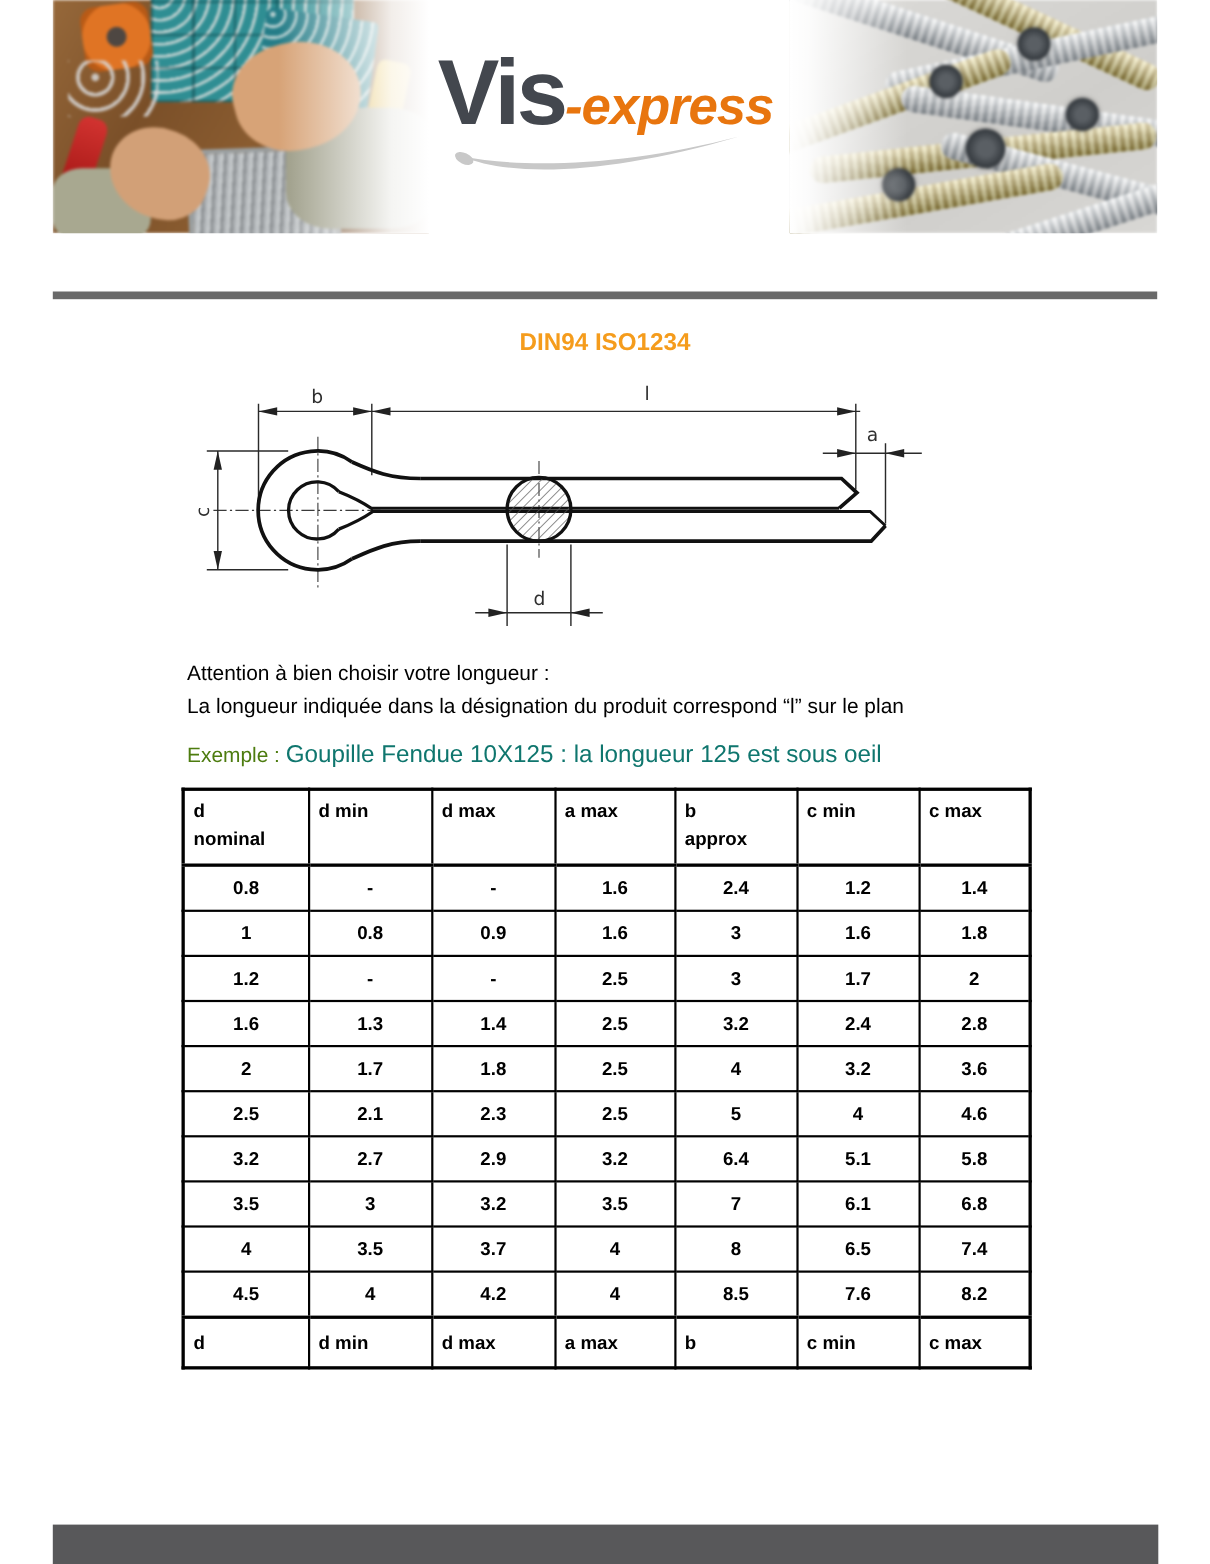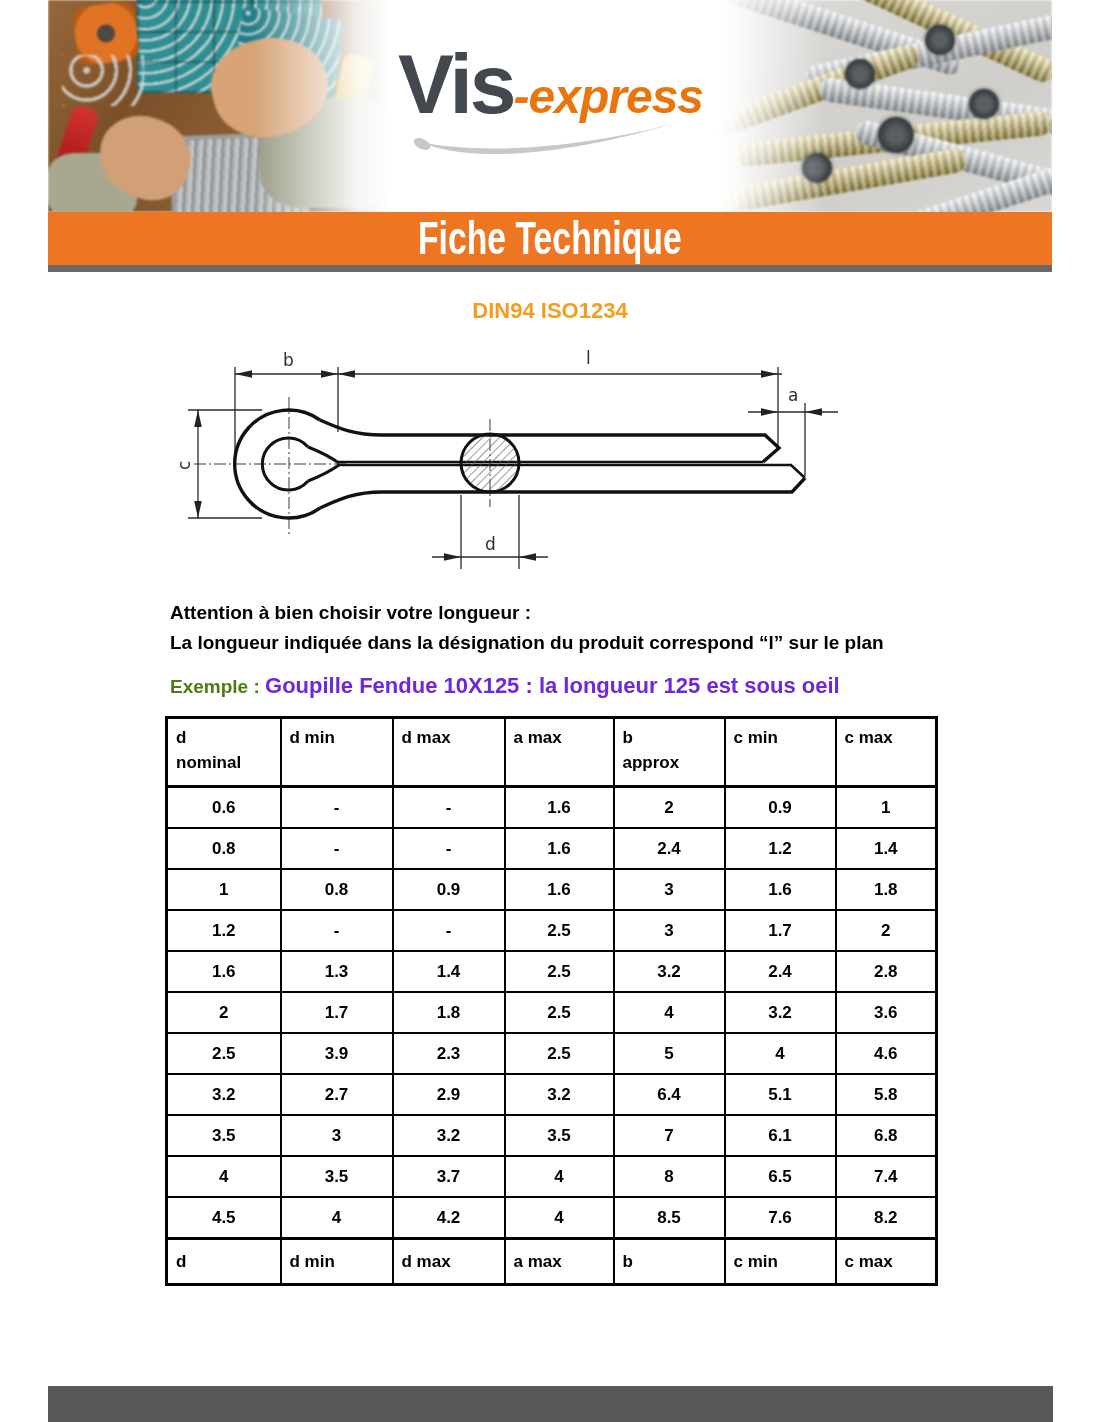--- a/index.html
+++ b/index.html
@@ -60,24 +60,24 @@
 
   
   #product-title{position:absolute;left:0;top:296px;width:1100px;text-align:center;
      font-size:22px;font-weight:bold;color:#f59c1c;line-height:30px;}
 
   
   #drawing{position:absolute;left:150px;top:345px;}
   #drawing text{font-family:"DejaVu Sans",sans-serif;font-size:17px;fill:#2e2e2e;}
 
   
-  #notes{position:absolute;left:170px;top:598px;width:800px;font-size:19px;font-weight:bold;line-height:30px;}
+  #notes{position:absolute;left:170px;top:598px;width:800px;font-size:19px;font-weight:normal;line-height:30px;}
   #example-line{margin-top:13px;}
   .example-prefix{font-size:19px;color:#4d7c0f;}
-  .example-text{font-size:22px;color:#6d28d9;}
+  .example-text{font-size:22px;color:#0f766e;}
 
   
   #spec-table{position:absolute;left:165px;top:716px;border-collapse:collapse;
      font-size:17px;font-weight:bold;color:#000;}
   #spec-table,#spec-table th,#spec-table td{border:2px solid #000;}
   #spec-table{border-width:3px;}
   #spec-table thead th{text-align:left;vertical-align:top;padding:6px 4px 4px 8px;height:56px;
      white-space:pre-line;border-bottom-width:3px;line-height:25px;}
   #spec-table tbody td{text-align:center;height:39px;padding:0;}
   #spec-table tfoot th{text-align:left;height:41px;padding-left:8px;border-top-width:3px;}
@@ -133,23 +133,20 @@
     <div class="logo-line">
       <span class="logo-vis">Vis</span>
         <span class="logo-express">-express</span>
     </div>
     <svg width="280" height="44" viewBox="0 0 280 44">
       <path d="M 14,22 C 60,42 150,38 266,4 C 166,30 72,34 14,22 Z" fill="#c8c8c8"></path>
       <ellipse cx="16" cy="24" rx="9" ry="5" transform="rotate(25 16 24)" fill="#c8c8c8"></ellipse>
     </svg>
   </div>
 
-  <div id="banner">
-    <span class="banner-text">Fiche Technique</span>
-  </div>
   <div id="gray-strip"></div>
 
   <div id="product-title">
     <div>DIN94 ISO1234</div>
   </div>
 
   <svg id="drawing" width="700" height="235" viewBox="0 0 700 235">
     <defs>
       <pattern id="hatch" patternUnits="userSpaceOnUse" width="6" height="6" patternTransform="rotate(45)">
         <line x1="0" y1="0" x2="0" y2="6" stroke="#555" stroke-width="1.2"></line>
@@ -243,29 +240,20 @@
           <th>d max</th>
           <th>a max</th>
           <th>b
 approx</th>
           <th>c min</th>
           <th>c max</th>
         </tr>
       </thead>
     <tbody>
         <tr>
-          <td>0.6</td>
-          <td>-</td>
-          <td>-</td>
-          <td>1.6</td>
-          <td>2</td>
-          <td>0.9</td>
-          <td>1</td>
-        </tr>
-        <tr>
           <td>0.8</td>
           <td>-</td>
           <td>-</td>
           <td>1.6</td>
           <td>2.4</td>
           <td>1.2</td>
           <td>1.4</td>
         </tr>
         <tr>
           <td>1</td>
@@ -298,21 +286,21 @@
           <td>2</td>
           <td>1.7</td>
           <td>1.8</td>
           <td>2.5</td>
           <td>4</td>
           <td>3.2</td>
           <td>3.6</td>
         </tr>
         <tr>
           <td>2.5</td>
-          <td>3.9</td>
+          <td>2.1</td>
           <td>2.3</td>
           <td>2.5</td>
           <td>5</td>
           <td>4</td>
           <td>4.6</td>
         </tr>
         <tr>
           <td>3.2</td>
           <td>2.7</td>
           <td>2.9</td>

